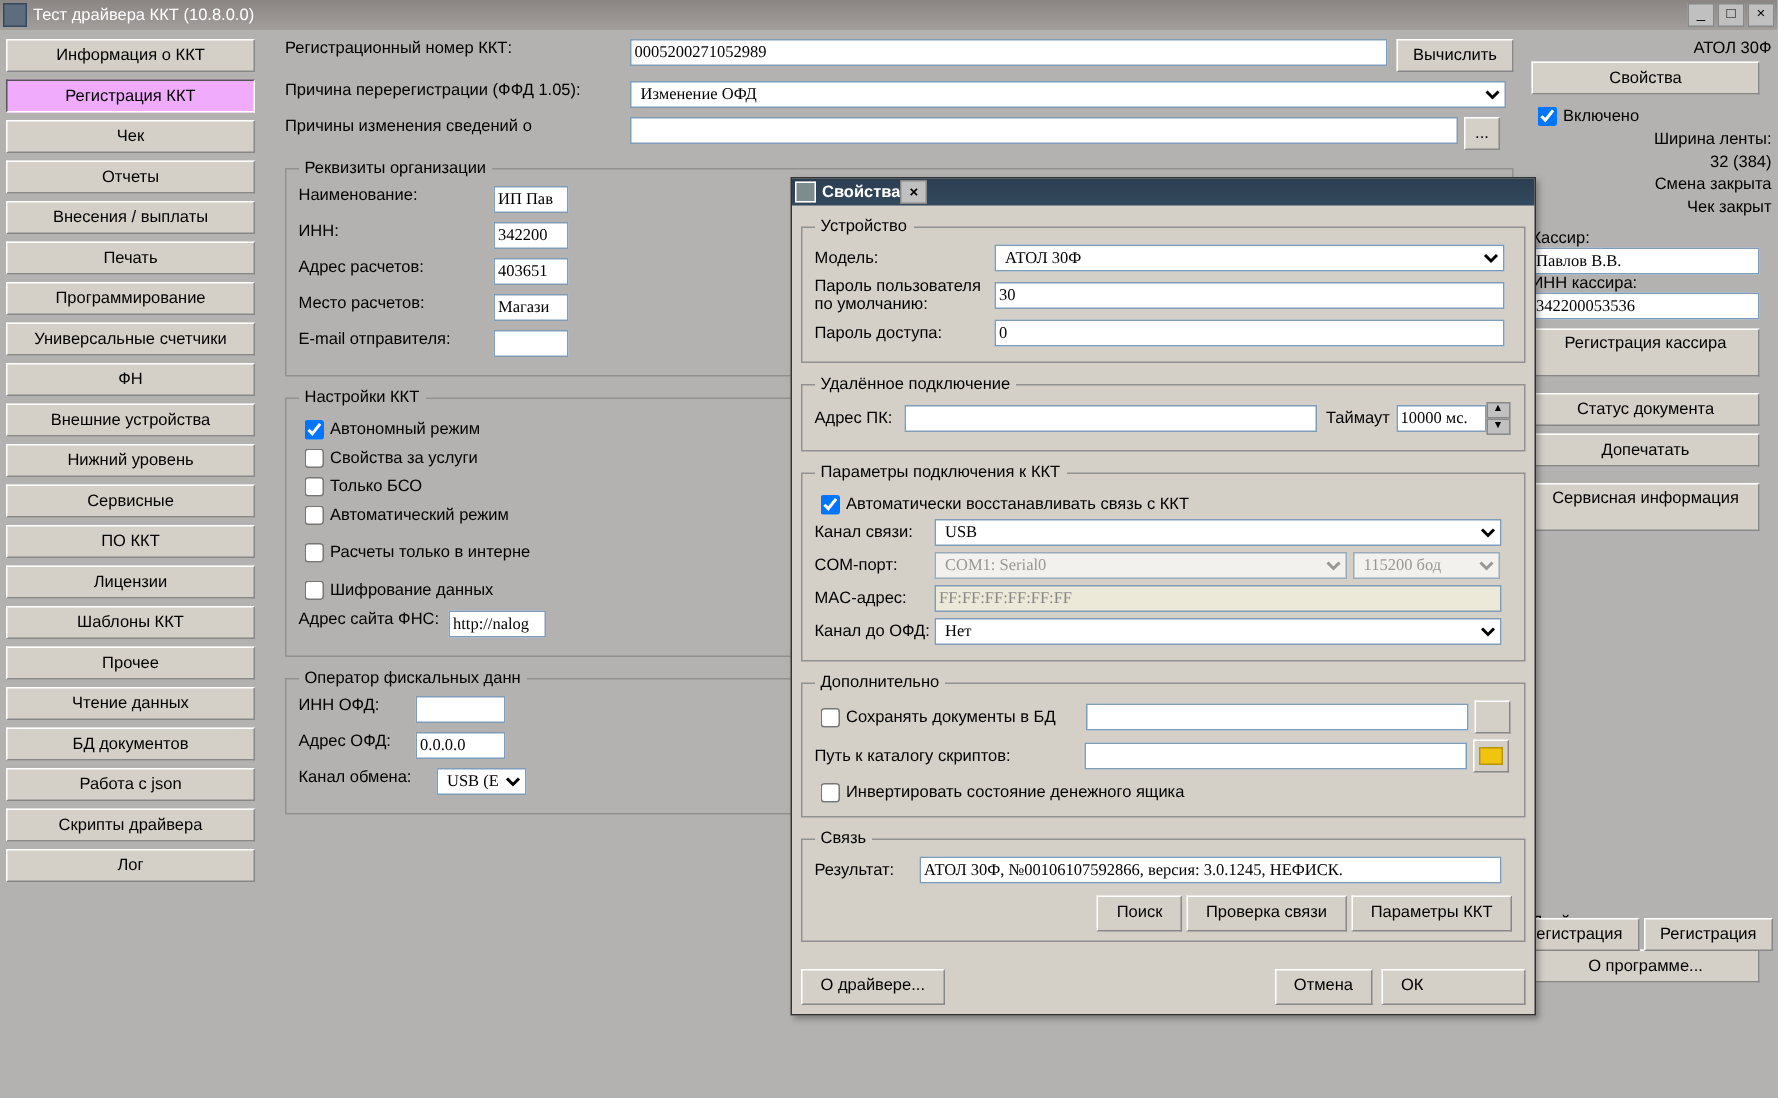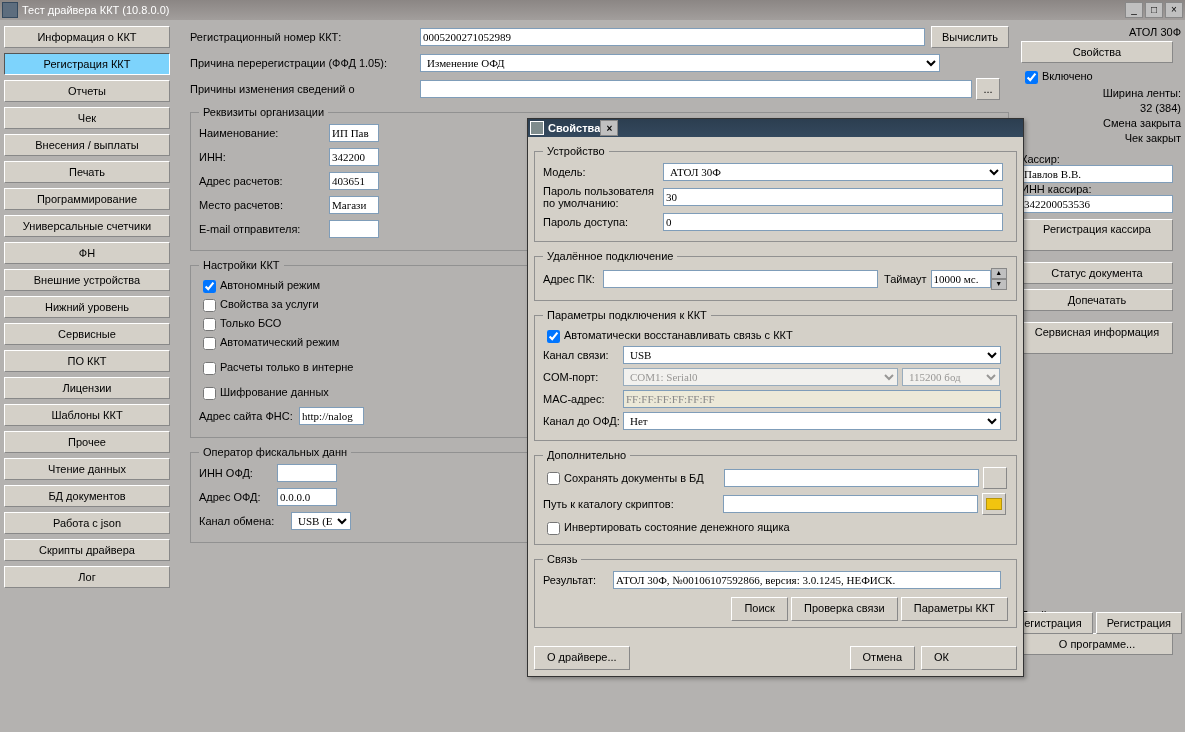--- a/index.html
+++ b/index.html
@@ -6,23 +6,23 @@
 .titlebar{height:20px;background:linear-gradient(#8b8684,#a29e9c);color:#fff;display:flex;align-items:center;padding:0 2px}
 .titlebar .ico{width:14px;height:14px;background:#5d6d7e;border:1px solid #34495e;margin-right:4px}
 .titlebar .spacer{flex:1}
 .titlebar .wbtn{width:16px;height:14px;background:#c0c0c0;border:1px solid #888;margin-left:2px;display:flex;align-items:center;justify-content:center;color:#000;font-size:10px;line-height:1}
 .main{display:flex;height:710px}
 .col-left{width:174px;padding:6px 4px}
 .col-center{flex:1;padding:6px 8px;position:relative}
 .col-right{width:160px;padding:6px 4px}
 .btn{display:block;width:166px;height:22px;margin-bottom:5px;background:#d4d0c8;border:1px solid #888;border-top-color:#fff;border-left-color:#fff;text-align:center;line-height:20px;cursor:pointer;box-sizing:border-box}
 .btn.small{display:inline-block;width:auto;padding:0 10px;margin:0}
-.btn.active{border:1px solid #555;border-bottom-color:#fff;border-right-color:#fff;background:#7dd3fc}
+.btn.active{border:1px solid #555;border-bottom-color:#fff;border-right-color:#fff;background:#f0abfc}
 .btn.right{width:152px}
-.row{display:flex;align-items:center;margin-bottom:6px}
+.row{display:flex;align-items:flex-start;margin-bottom:6px}
 .lbl{width:230px}
 .lbl3{width:130px}
 input[type=text],select{border:1px solid #7f9db9;background:#fff;height:18px;font:11px Tahoma;padding:0 2px;box-sizing:border-box}
 input[readonly]{background:#ece9d8;color:#888}
 fieldset{border:1px solid #919191;margin:4px 0 8px 0;padding:6px 8px}
 legend{padding:0 4px;color:#000}
 .chk{margin-right:4px;vertical-align:middle}
 .right-info{text-align:right;margin-bottom:3px}
 .sep{height:6px}
 
@@ -50,22 +50,22 @@
   <div class="wbtn">_</div>
   <div class="wbtn">□</div>
   <div class="wbtn">×</div>
 </div>
 
 <div class="main">
 
   <div class="col-left" id="leftnav">
       <div class="btn">Информация о ККТ</div>
       <div class="btn active">Регистрация ККТ</div>
+      <div class="btn">Чек</div>
       <div class="btn">Отчеты</div>
-      <div class="btn">Чек</div>
       <div class="btn">Внесения / выплаты</div>
       <div class="btn">Печать</div>
       <div class="btn">Программирование</div>
       <div class="btn">Универсальные счетчики</div>
       <div class="btn">ФН</div>
       <div class="btn">Внешние устройства</div>
       <div class="btn">Нижний уровень</div>
       <div class="btn">Сервисные</div>
       <div class="btn">ПО ККТ</div>
       <div class="btn">Лицензии</div>
@@ -80,21 +80,21 @@
 
   <div class="col-center">
     <div class="row">
       <span class="lbl">Регистрационный номер ККТ:</span>
       <input type="text" style="width: 505px;" value="0005200271052989">
       <span style="width:6px"></span>
       <span class="btn small">Вычислить</span>
     </div>
     <div class="row">
       <span class="lbl">Причина перерегистрации (ФФД 1.05):</span>
-      <select style="width:520px"><option>Изменение ОФД</option></select>
+      <select style="width:584px"><option>Изменение ОФД</option></select>
     </div>
     <div class="row">
       <span class="lbl">Причины изменения сведений о</span>
       <input type="text" style="width: 552px;">
       <span style="width:4px"></span>
       <span class="iconbtn">...</span>
     </div>
 
     <fieldset>
       <legend>Реквизиты организации</legend>

